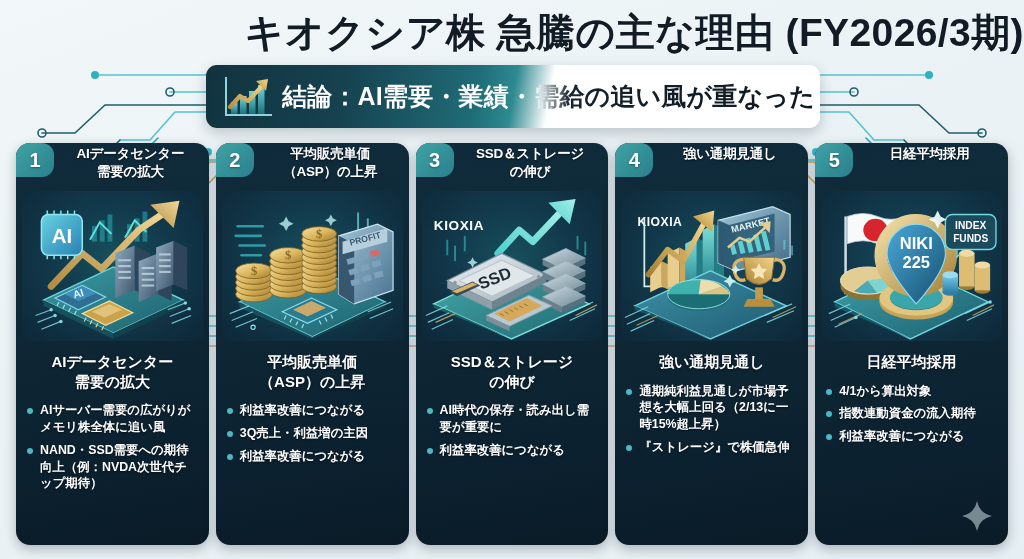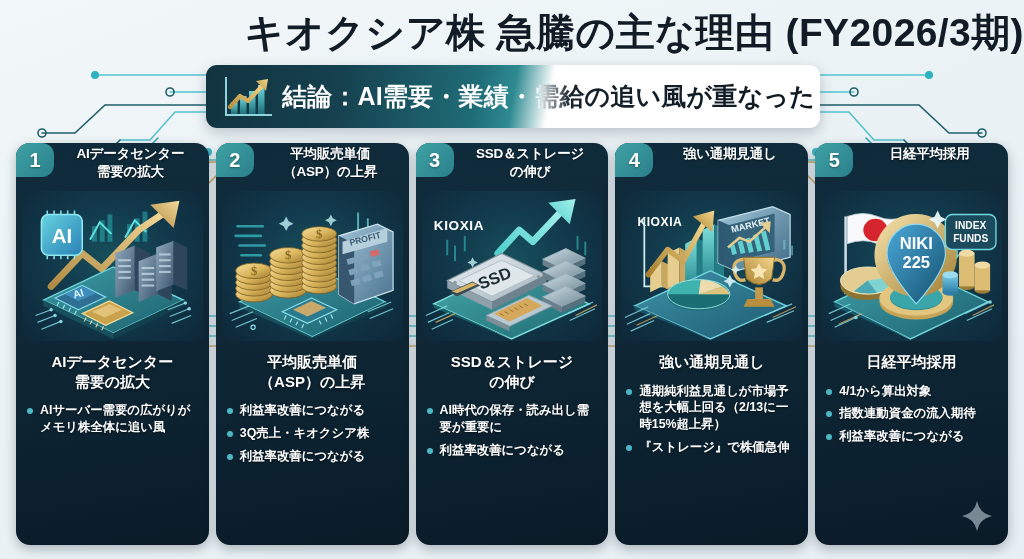--- a/index.html
+++ b/index.html
@@ -413,20 +413,21 @@
               <circle cx="172" cy="119" r="1.8"></circle>
           </g>
         </svg>
       </div>
       <div class="card-title">
         <div>AIデータセンター</div>
         <div>需要の拡大</div>
       </div>
       <ul class="bullets">
         <li>AIサーバー需要の広がりがメモリ株全体に追い風</li>
+        <li>NAND・SSD需要への期待向上（例：NVDA次世代チップ期待）</li>
       </ul>
     </div>
 
     <div class="card">
       <div class="card-head">
         <div class="badge">2</div>
         <div class="card-head-title">
           <div>平均販売単価</div>
           <div>（ASP）の上昇</div>
         </div>
@@ -547,21 +548,21 @@
           </g>
           <circle cx="32" cy="138" r="2.2" fill="none" stroke="#8fe6f0" stroke-width="1.2"></circle>
         </svg>
       </div>
       <div class="card-title">
         <div>平均販売単価</div>
         <div>（ASP）の上昇</div>
       </div>
       <ul class="bullets">
         <li>利益率改善につながる</li>
-        <li>3Q売上・キオクシア株</li>
+        <li>3Q売上・利益増の主因</li>
         <li>利益率改善につながる</li>
       </ul>
     </div>
 
     <div class="card">
       <div class="card-head">
         <div class="badge">3</div>
         <div class="card-head-title">
           <div>SSD＆ストレージ</div>
           <div>の伸び</div>

